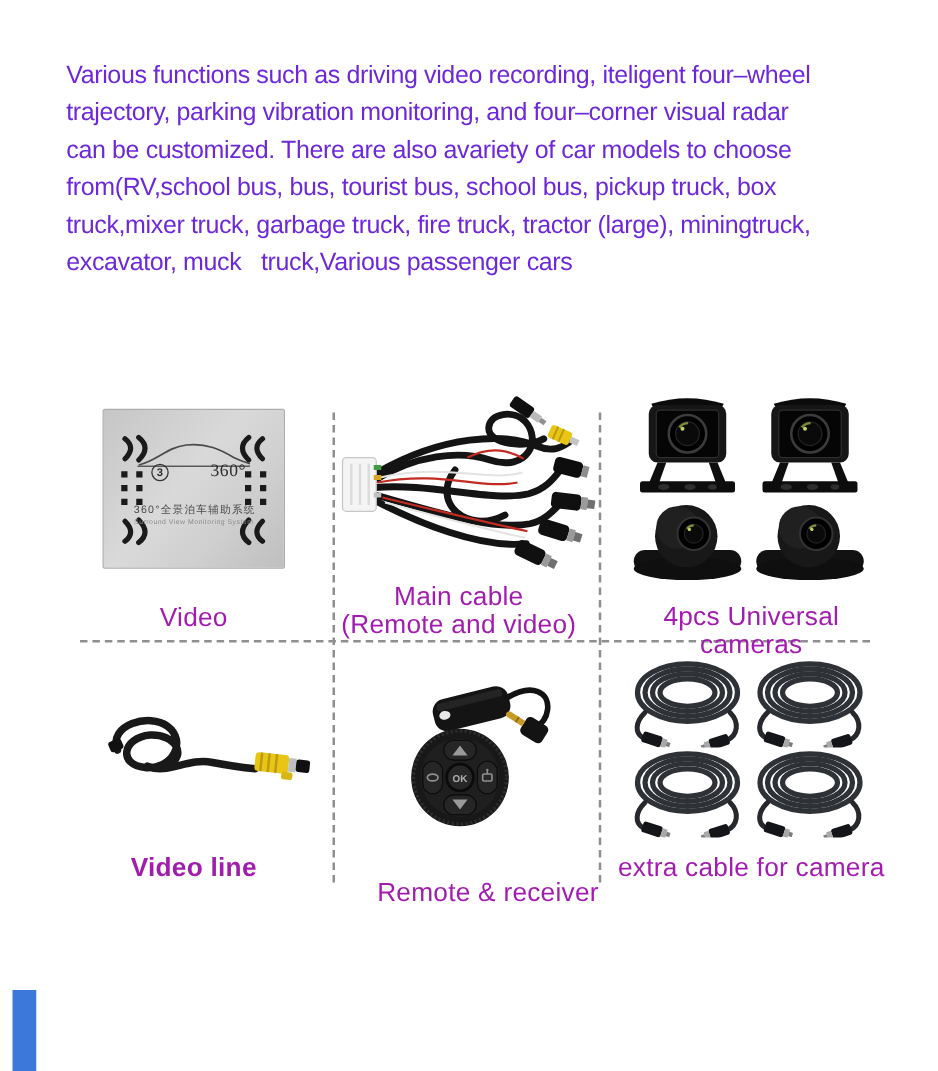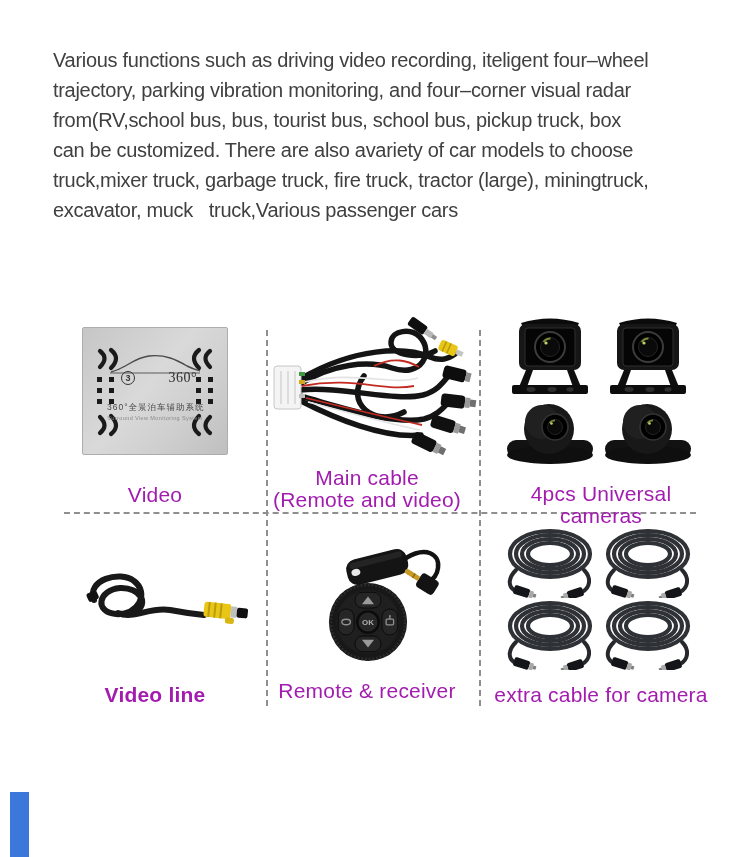--- a/index.html
+++ b/index.html
@@ -4,21 +4,21 @@
 <style>
   * { margin:0; padding:0; box-sizing:border-box; }
   html,body { background:#fff; }
   .page {
     position:relative; width:750px; height:857px; background:#fff;
     font-family:"Liberation Sans","DejaVu Sans",sans-serif; overflow:hidden;
   }
   
   .intro { position:absolute; left:53px; top:45px; width:670px; }
   .intro-line {
-    font-size:20px; line-height:30px; color:#404040;
+    font-size:20px; line-height:30px; color:#6d28d9;
     letter-spacing:-0.3px; white-space:pre;
   }
   
   .vdivider { position:absolute; width:0; border-left:2px dashed #8f8f8f; }
   .hdivider { position:absolute; height:0; border-top:2px dashed #8f8f8f; }
   
   .item-label {
     position:absolute; text-align:center; font-size:21px; color:#a21caf;
     line-height:22px; letter-spacing:0.2px;
   }
@@ -49,22 +49,22 @@
   .accent-bar { position:absolute; left:10px; top:792px; width:19px; height:65px; background:#3b78d9; }
 </style>
 </head>
 <body>
 
 <div class="page">
 
   <div class="intro">
     <div class="intro-line">Various functions such as driving video recording, iteligent four–wheel</div>
     <div class="intro-line">trajectory, parking vibration monitoring, and four–corner visual radar</div>
+    <div class="intro-line">can be customized. There are also avariety of car models to choose</div>
     <div class="intro-line">from(RV,school bus, bus, tourist bus, school bus, pickup truck, box</div>
-    <div class="intro-line">can be customized. There are also avariety of car models to choose</div>
     <div class="intro-line">truck,mixer truck, garbage truck, fire truck, tractor (large), miningtruck,</div>
     <div class="intro-line">excavator, muck   truck,Various passenger cars</div>
   </div>
 
   <div class="vdivider" style="left:266px; top:330px; height:376px;"></div>
   <div class="vdivider" style="left:479px; top:330px; height:376px;"></div>
   <div class="hdivider" style="left:64px; top:512px; width:632px;"></div>
 
   <div class="host-box">
     <svg class="host-bracket left" width="26" height="90" viewBox="0 0 26 90">
@@ -273,21 +273,21 @@
     <ellipse cx="19.5" cy="43" rx="4.6" ry="3" fill="none" stroke="#909090" stroke-width="1.5"></ellipse>
     <rect x="58" y="29" width="17" height="28" rx="8.5" fill="#262626" stroke="#0a0a0a"></rect>
     <g>
       <rect x="62.5" y="40" width="8" height="6" rx="1" fill="none" stroke="#909090" stroke-width="1.4"></rect>
       <line x1="66.5" y1="37" x2="66.5" y2="40" stroke="#909090" stroke-width="1.4"></line>
       <circle cx="66.5" cy="36.5" r="1" fill="#909090"></circle>
     </g>
     <circle cx="43" cy="43" r="11.5" fill="#272727" stroke="#0b0b0b" stroke-width="2.5"></circle>
     <text x="43" y="46.5" font-size="8.5" font-weight="bold" fill="#aeaeae" text-anchor="middle" font-family="Liberation Sans, DejaVu Sans, sans-serif">OK</text>
   </svg>
-  <div class="item-label" style="left:255px; top:680px; width:224px;">Remote &amp; receiver</div>
+  <div class="item-label" style="left:255px; top:704px; width:224px;text-align:right;">Remote &amp; receiver</div>
 
   <svg class="prod" style="left:504px; top:526px;" width="92" height="72" viewBox="0 0 92 72">
     <g fill="none" stroke="#2e3136" stroke-width="4.2">
       <ellipse cx="46" cy="28" rx="40" ry="23"></ellipse>
         <ellipse cx="46" cy="28" rx="34" ry="19"></ellipse>
       <ellipse cx="46" cy="28" rx="28" ry="15"></ellipse>
         <ellipse cx="46" cy="28" rx="22" ry="11"></ellipse>
     </g>
     <path d="M12,44 C4,52 4,60 10,64" fill="none" stroke="#26282c" stroke-width="4" stroke-linecap="round"></path>
     <path d="M80,44 C88,52 86,62 78,66" fill="none" stroke="#26282c" stroke-width="4" stroke-linecap="round"></path>

